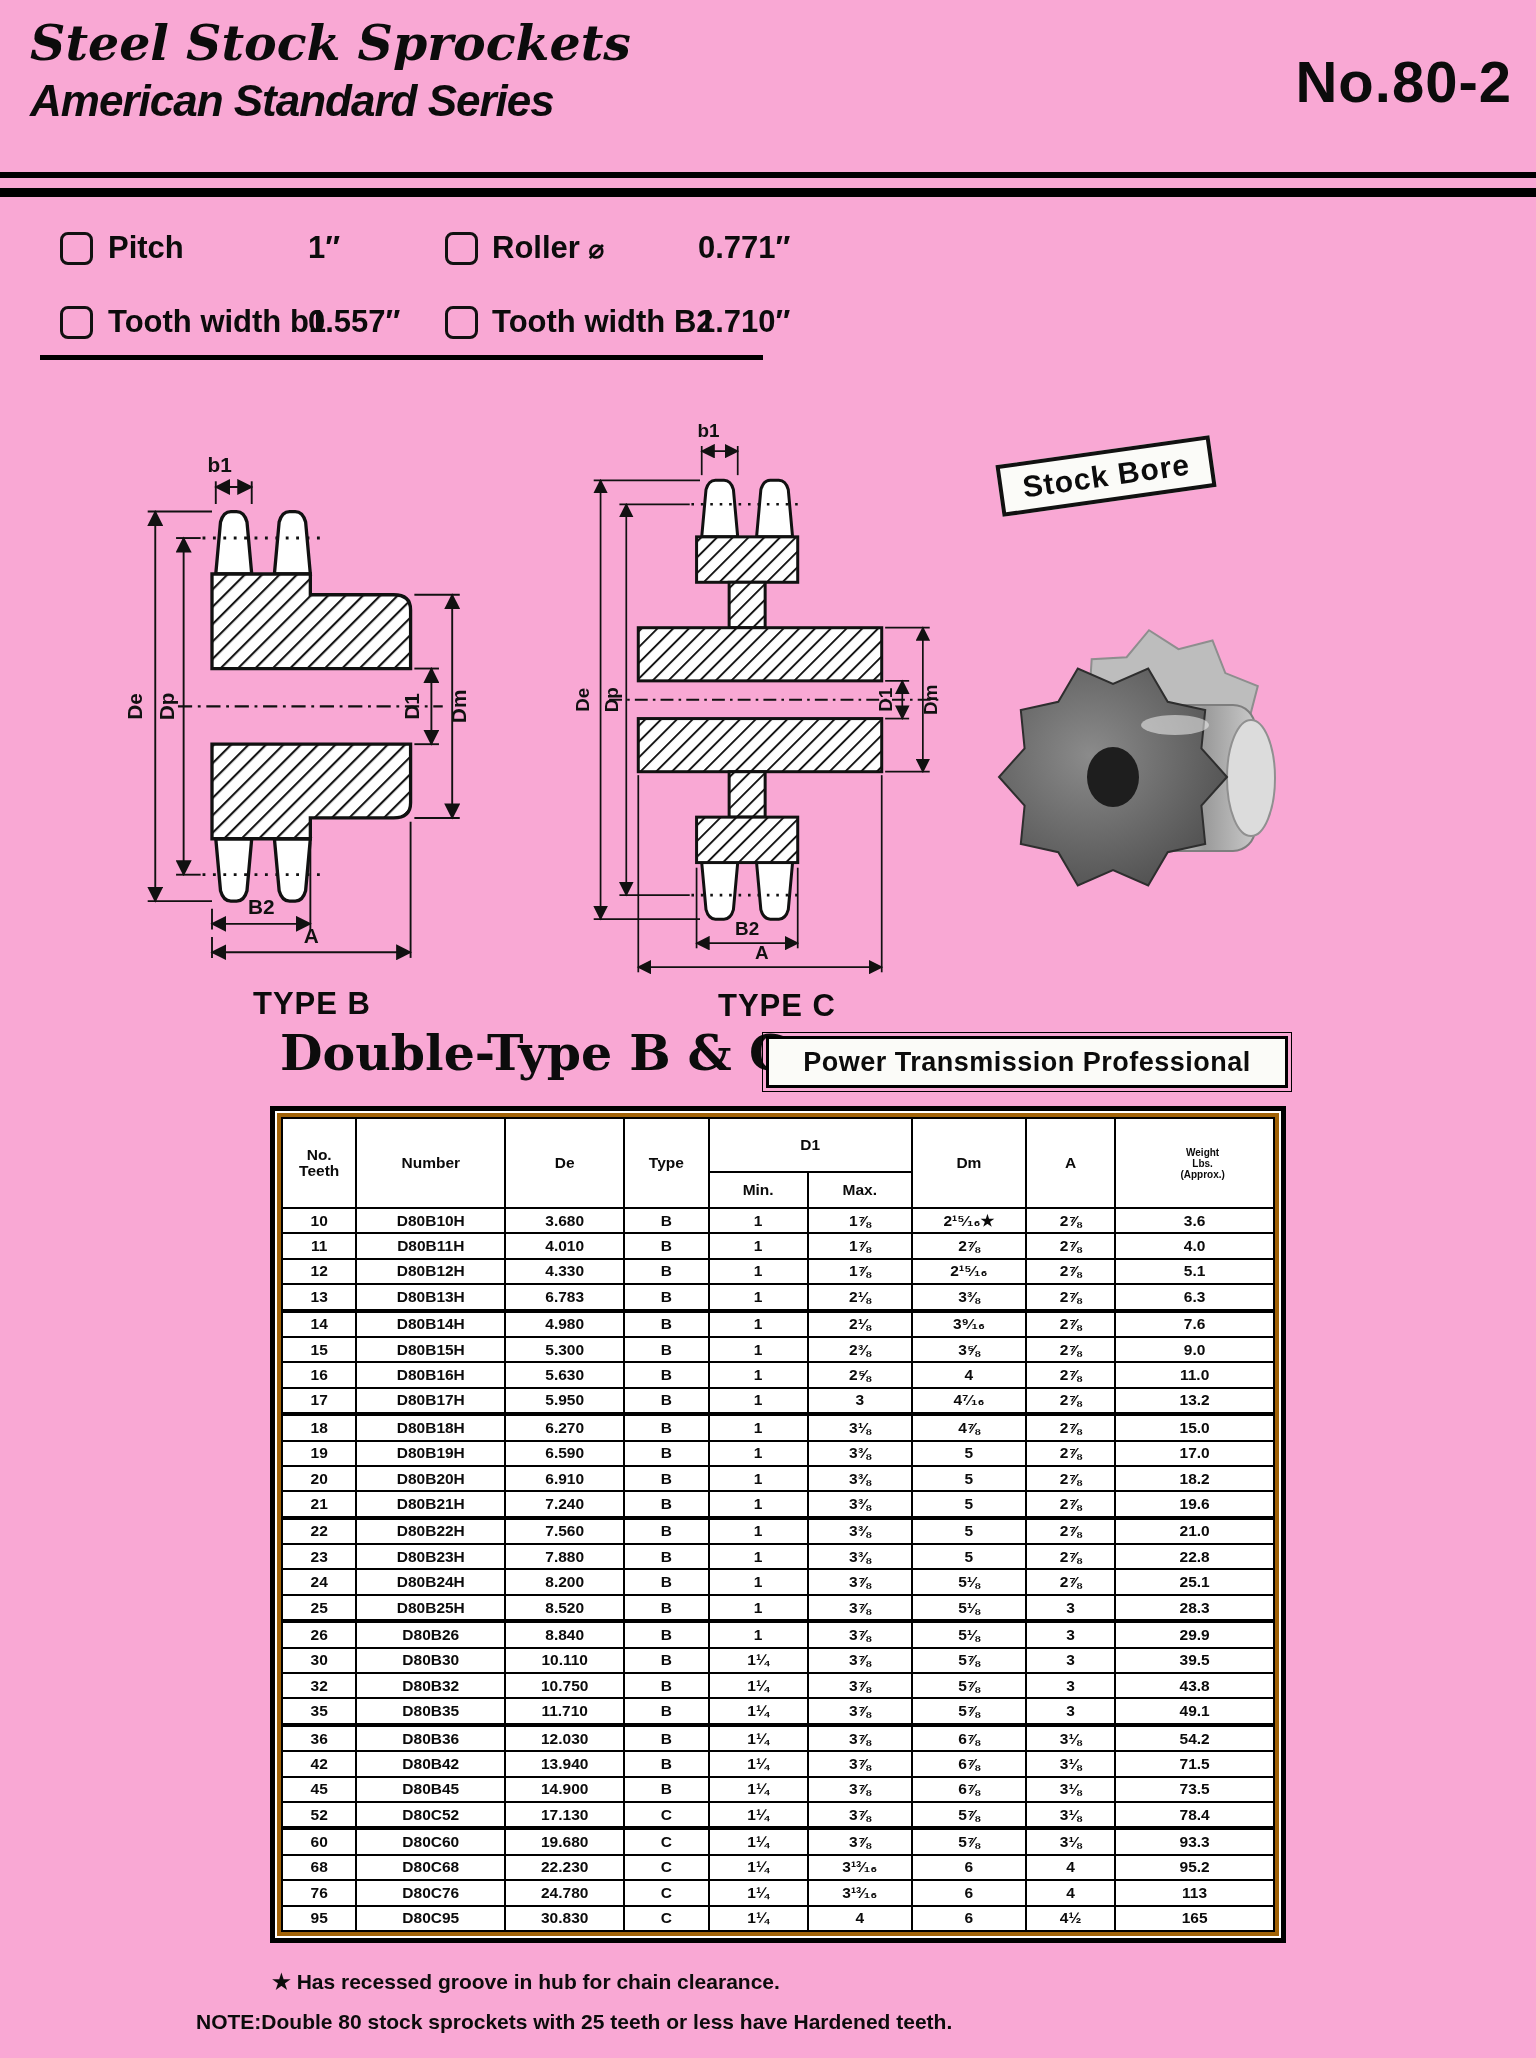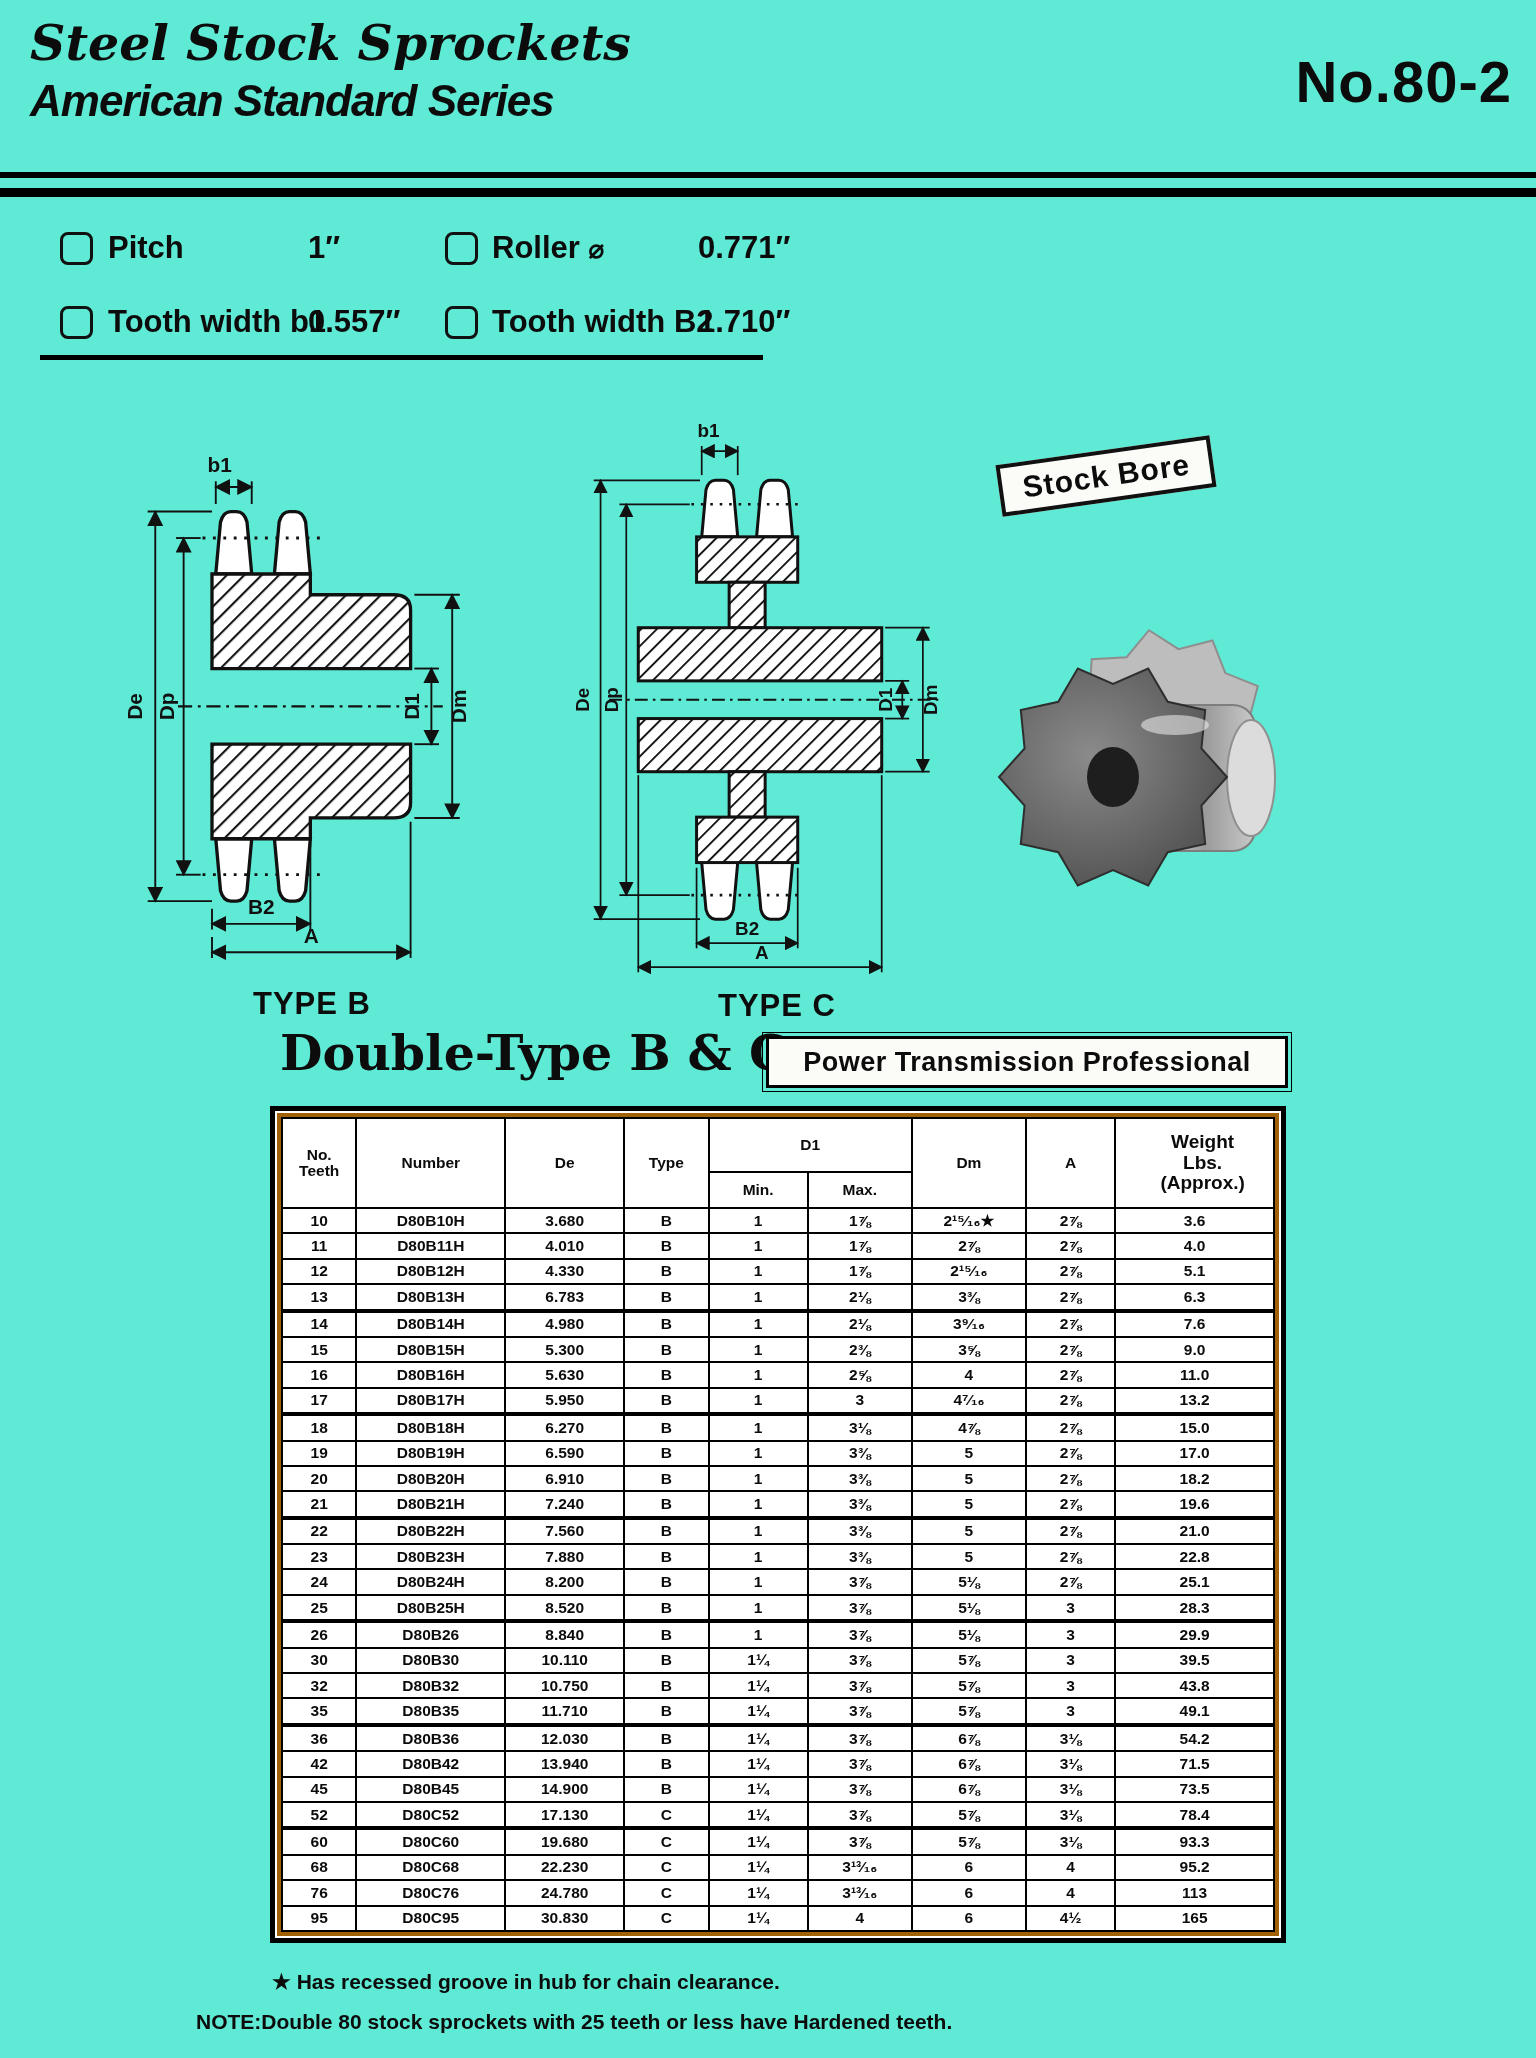--- a/index.html
+++ b/index.html
@@ -1,16 +1,16 @@
 <!DOCTYPE html>
 <html><head>
 <meta charset="utf-8">
 <style>
   html,body{margin:0;padding:0;background:#d8d8d4;}
-  .page{position:relative;width:1536px;height:2058px;background:#5eead4;overflow:hidden;
+  .page{position:relative;width:1536px;height:2058px;background:#f9a8d4;overflow:hidden;
         font-family:"Liberation Sans",sans-serif;color:#0c0c0c;}
   .abs{position:absolute;}
 
   
   .title1{left:30px;top:14px;font-family:"DejaVu Serif",serif;font-style:italic;
           font-weight:800;font-size:49px;letter-spacing:0px;}
   .title2{left:30px;top:76px;font-style:italic;font-weight:800;font-size:44px;letter-spacing:-1px;}
   .docnum{left:1150px;top:48px;width:362px;text-align:right;font-weight:800;font-size:58px;letter-spacing:1px;}
   .rule{left:0;width:1536px;background:#000;}
   .rule1{top:172px;height:6px;}
@@ -40,21 +40,21 @@
   
   .tbl-wrap{left:270px;top:1106px;width:1002px;border:5px solid #000;padding:2px;background:#fff;}
   .tbl-inner{border:4px solid #a16207;}
   table{width:100%;border-collapse:collapse;table-layout:fixed;}
   th,td{border:2px solid #000;text-align:center;color:#0b0b0b;overflow:hidden;white-space:nowrap;}
   thead th{font-size:15.5px;font-weight:700;line-height:1.05;}
   thead tr.h1 th{height:50px;}
   thead tr.h2 th{height:32px;}
   tbody td{font-size:15.5px;font-weight:700;height:23.4px;padding:0;}
   tr.group-end td{border-bottom-width:4px;}
-  .small-h{font-size:19px;line-height:1.1;padding-left:17px;}
+  .small-h{font-size:10px;line-height:1.1;padding-left:17px;}
 
   
   .fn{font-weight:700;white-space:nowrap;}
   .fn1{left:272px;top:1970px;font-size:21px;}
   .fn2{left:208px;top:1942px;font-size:20px;line-height:28px;}
   .fn3{left:196px;top:2010px;font-size:21px;}
 </style>
 </head>
 <body>
 

